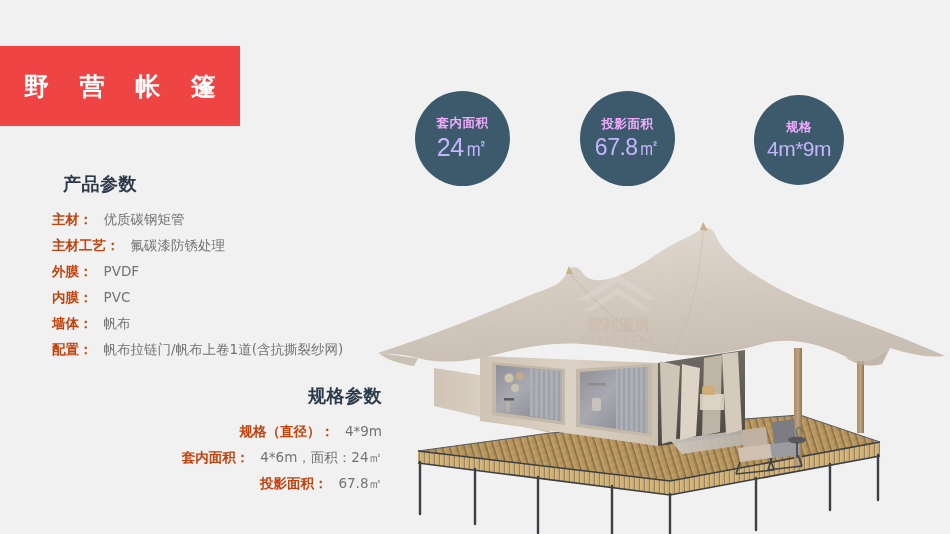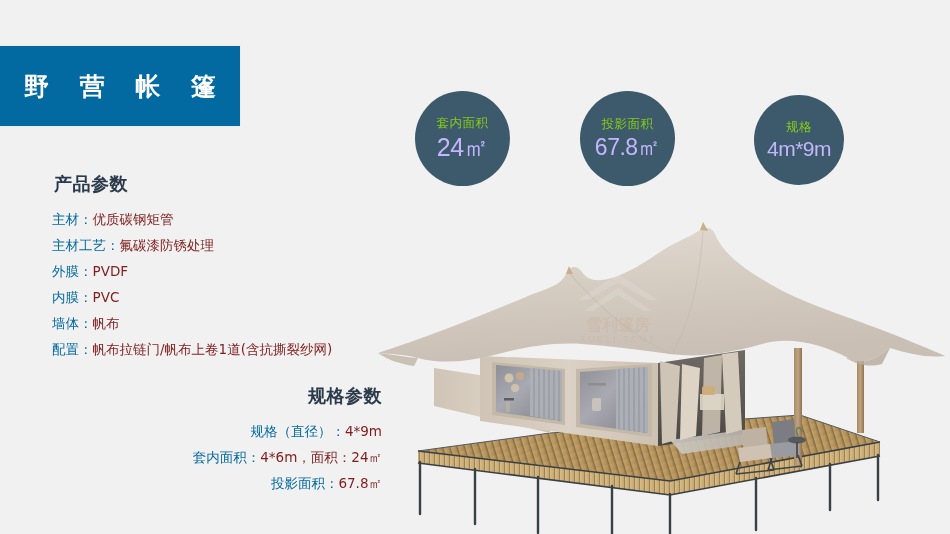--- a/index.html
+++ b/index.html
@@ -7,54 +7,54 @@
     width:950px;height:534px;overflow:hidden;
     background:#f1f1f1;
     font-family:"Liberation Sans","DejaVu Sans",sans-serif;
     position:relative;
   }
   .page{position:absolute;inset:0;width:950px;height:534px;background:#f1f1f1;}
 
   
   .title-banner{
     position:absolute;left:0;top:46px;width:240px;height:80px;
-    background:#0369a1;
+    background:#ef4444;
     display:flex;align-items:center;justify-content:center;
     box-shadow:0 0 0 1px rgba(0,0,0,0.02);
   }
   .title-banner .t{
     color:#ffffff;font-size:25px;font-weight:700;letter-spacing:11px;
     text-indent:11px;white-space:nowrap;
     font-family:"DejaVu Sans","Liberation Sans",sans-serif;
   }
 
   
   .spec-panel{position:absolute;left:52px;top:172px;width:330px;}
   .spec-block{margin-bottom:14px;}
   .spec-heading{
     color:#2b3a4a;font-size:18px;font-weight:700;letter-spacing:.5px;
-    margin:0 0 10px 2px;
+    margin:0 0 10px 11px;
     font-family:"DejaVu Sans","Liberation Sans",sans-serif;
   }
   .spec-row{
     font-size:13.5px;line-height:26px;white-space:nowrap;
     font-family:"DejaVu Sans","Liberation Sans",sans-serif;
   }
-  .spec-row .k{color:#0369a1;font-weight:400;margin-top:33px;}
-  .spec-row .v{color:#7f1d1d;font-weight:400;}
+  .spec-row .k{color:#c2410c;font-weight:700;margin-top:33px;}
+  .spec-row .v{color:#737373;font-weight:400;margin-left:11px;}
   .spec-block.second{margin-top:22px;text-align:right;}
 
   
   .badge{
     position:absolute;border-radius:50%;background:#3d5a6c;
     display:flex;flex-direction:column;align-items:center;justify-content:center;
     color:#fff;text-align:center;line-height:1;
   }
   .badge .cap{
-    font-size:12.5px;color:#84cc16;font-weight:400;margin-bottom:5px;
+    font-size:12.5px;color:#f0abfc;font-weight:700;margin-bottom:5px;
     font-family:"DejaVu Sans","Liberation Sans",sans-serif;letter-spacing:.5px;
   }
   .badge .val{
     font-size:25px;font-weight:400;color:#c4b5fd;letter-spacing:-.5px;
     font-family:"Liberation Sans","DejaVu Sans",sans-serif;
   }
   #badge-0{left:415px;top:91px;width:95px;height:95px;}
   #badge-1{left:580px;top:91px;width:95px;height:95px;}
   #badge-1 .val{font-size:23px;}
   #badge-2{left:754px;top:95px;width:90px;height:90px;text-align:right;}

